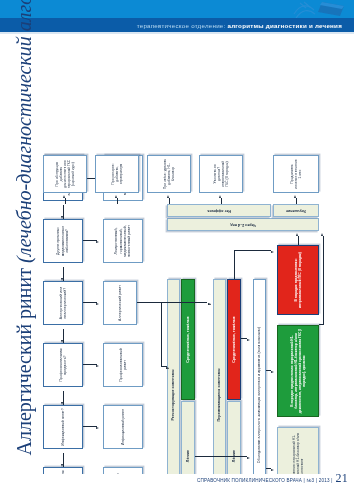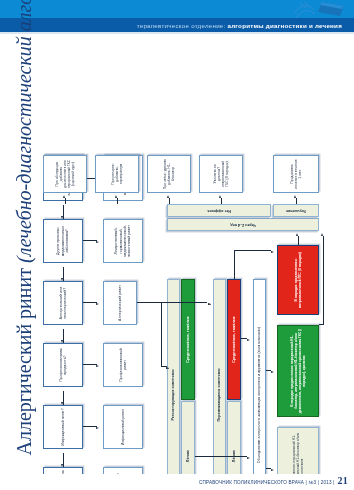--- a/index.html
+++ b/index.html
@@ -29,21 +29,21 @@
     font-size:20px;color:#1b3f78;white-space:nowrap;text-align:center;
   }
   #page-title .it{font-style:italic;}
 
   
   #footer{
     position:absolute;right:6px;bottom:4px;
     display:flex;align-items:baseline;gap:3px;
     font-size:4.6px;letter-spacing:.2px;color:#1b3f78;white-space:nowrap;
   }
-  #footer .pg{font-size:10px;font-weight:bold;color:#1b3f78;
+  #footer .pg{font-size:12px;font-weight:normal;color:#1b3f78;
     font-family:"Liberation Serif",serif;}
 
   
   
   #chart-wrap{position:absolute;left:0;top:34px;width:354px;height:440px;overflow:hidden;}
   #chart-rot{
     position:absolute;left:-43px;top:113px;width:440px;height:300px;
     transform:rotate(-90deg);transform-origin:center center;
   }
   #chart{position:absolute;left:0;top:0;width:440px;height:300px;}

